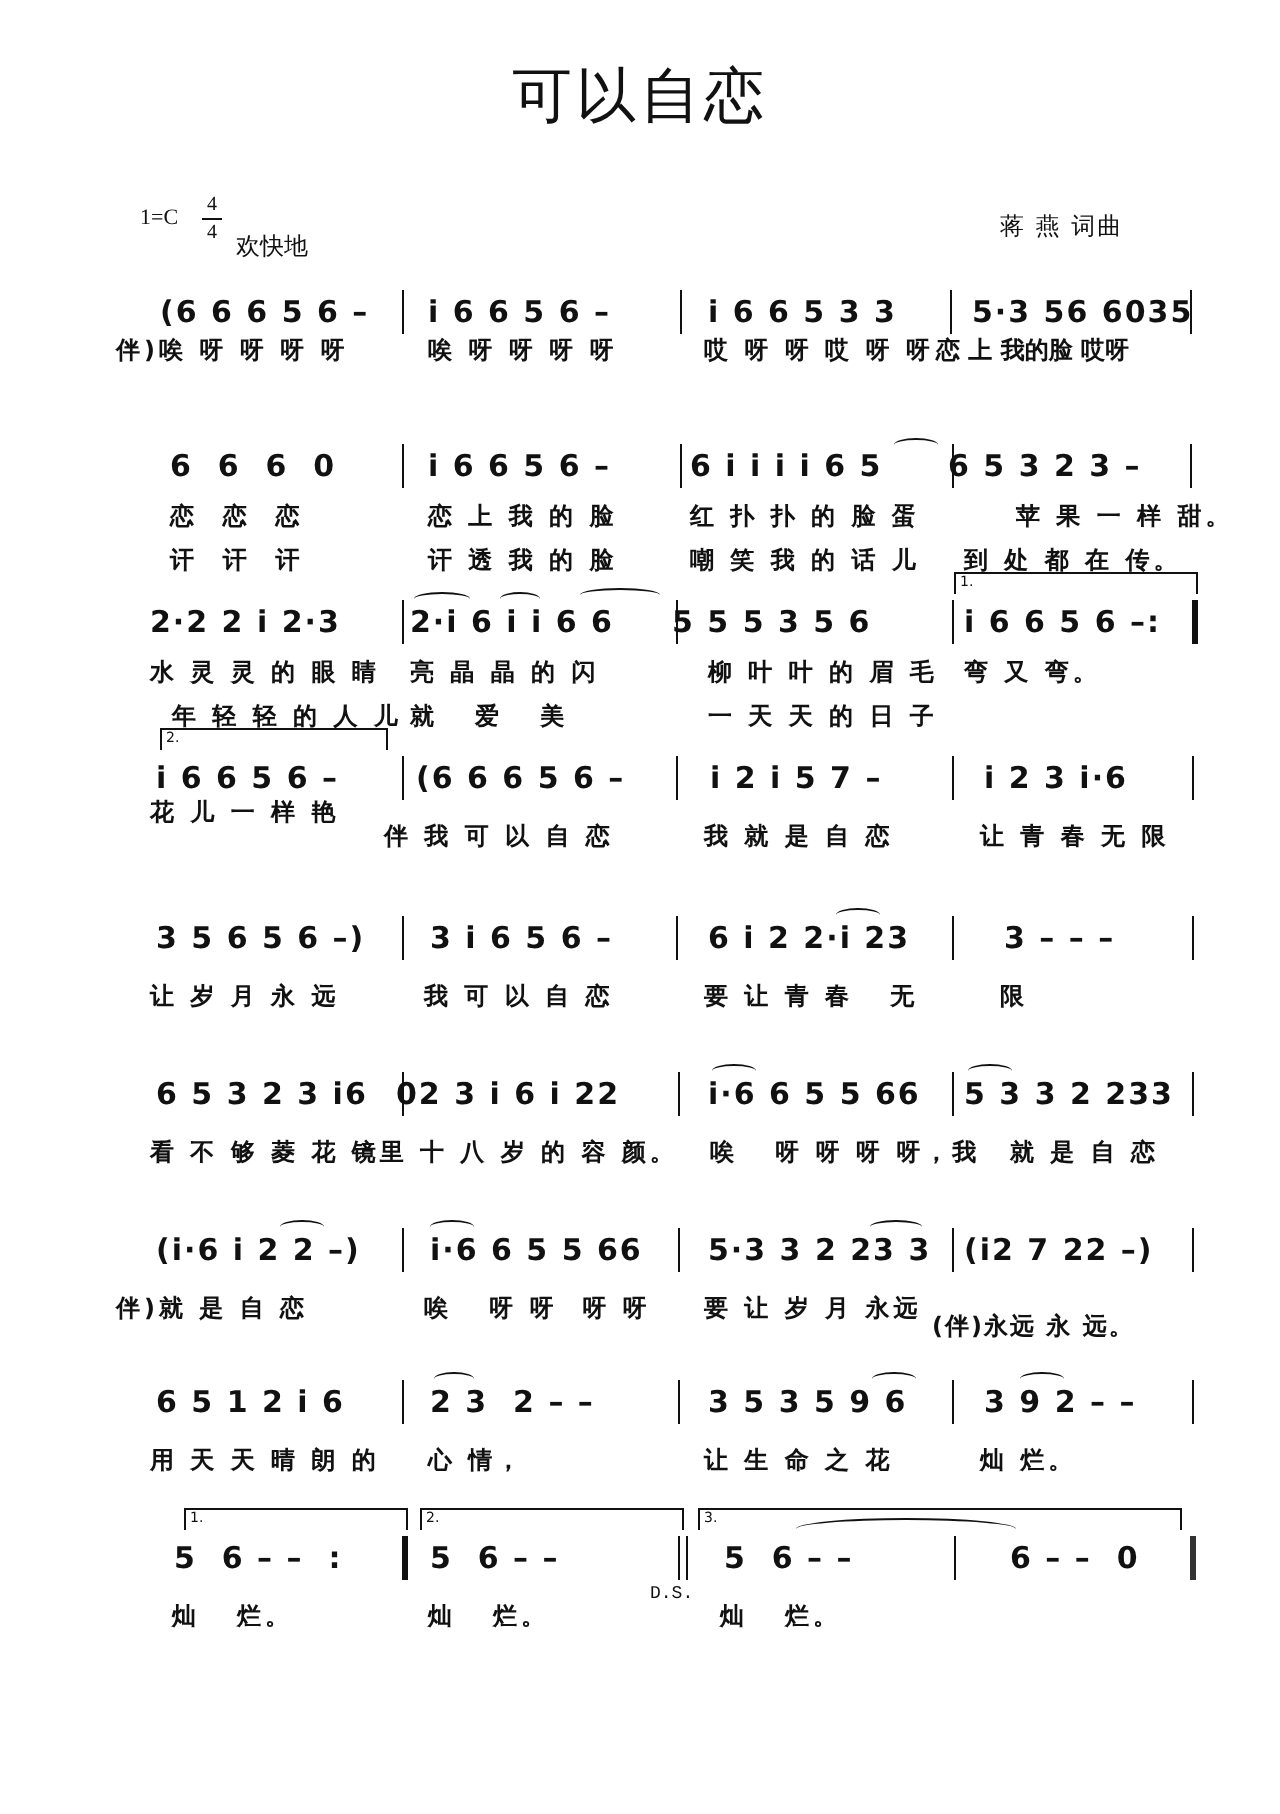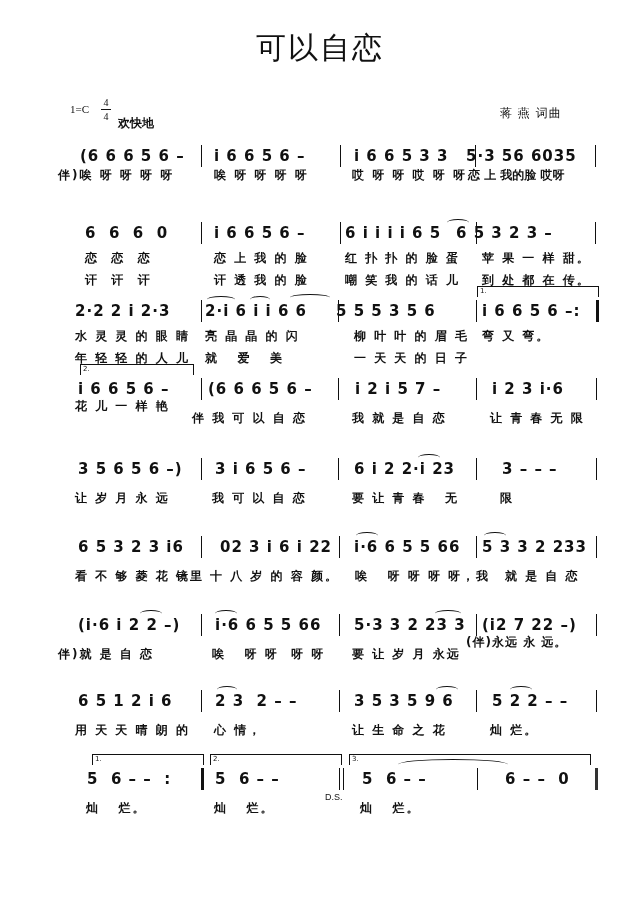--- a/index.html
+++ b/index.html
@@ -1,32 +1,32 @@
 <!DOCTYPE html>
 <html><head>
 <meta charset="utf-8">
 <style>
   html, body { margin: 0; padding: 0; background: #ffffff; }
   body { width: 640px; height: 907px; position: relative; overflow: hidden; font-family: "DejaVu Sans", sans-serif; color: #111; }
   .title { position: absolute; top: 28px; left: 0; width: 640px; text-align: center; font-size: 30px; font-weight: 400; letter-spacing: 2px; }
   .key { position: absolute; top: 103px; left: 70px; font-size: 11px; font-family: "Liberation Serif", serif; }
   .timesig { position: absolute; top: 97px; left: 101px; width: 10px; text-align: center; font-size: 10px; font-family: "Liberation Serif", serif; line-height: 11px; }
   .timesig .line { border-top: 1px solid #111; margin: 1px 0; }
-  .tempo { position: absolute; top: 115px; left: 118px; font-size: 12px; font-weight: 700; }
+  .tempo { position: absolute; top: 115px; left: 118px; font-size: 12px; font-weight: 400; }
   .author { position: absolute; top: 105px; left: 500px; font-size: 12px; letter-spacing: 1px; }
 
   .sys { position: absolute; left: 0; width: 640px; }
   .bar { position: absolute; top: 0; width: 1px; height: 22px; background: #111; }
   .bar.thick { width: 3px; background: #333; }
   .notes { position: absolute; top: 2px; font-size: 15px; font-weight: 700; white-space: pre; letter-spacing: 1px; font-family: "DejaVu Sans", sans-serif; }
   .lyr { position: absolute; font-size: 12px; font-weight: 700; white-space: pre; letter-spacing: 2px; }
   .lyr.l1 { top: 28px; }
   .lyr.l2 { top: 50px; }
   .volta { position: absolute; height: 10px; border-top: 1px solid #111; border-left: 1px solid #111; border-right: 1px solid #111; font-size: 7px; padding-left: 2px; line-height: 9px; }
-  .ds { position: absolute; font-size: 9px; font-family: Liberation Sans, sans-serif; }
+  .ds { position: absolute; font-size: 9px; font-family: Liberation Mono, monospace; }
   .slur { position: absolute; border-top: 1px solid #111; border-radius: 50% 50% 0 0; height: 6px; }
 </style>
 </head>
 <body>
 
 <div class="title">可以自恋</div>
 <div class="key">1=C</div>
 <div class="timesig">
   <div>4</div>
   <div class="line"></div>
@@ -35,63 +35,63 @@
 <div class="tempo">欢快地</div>
 <div class="author">蒋 燕 词曲</div>
 
 <div class="sys" style="top:145px;">
   <div class="notes" style="left:80px">(6 6 6 5 6 –</div>
   <div class="bar" style="left:201px"></div>
   <div class="notes" style="left:214px">i 6 6 5 6 –</div>
   <div class="bar" style="left:340px"></div>
   <div class="notes" style="left:354px">i 6 6 5 3 3</div>
   <div class="bar" style="left:475px"></div>
-  <div class="notes" style="left:466px">5·3 56 6035</div>
+  <div class="notes" style="left:486px">5·3 56 6035</div>
   <div class="bar" style="left:595px"></div>
   <div class="lyr l1" style="left:58px; top:22px">伴)唉 呀 呀 呀 呀</div>
   <div class="lyr l1" style="left:214px; top:22px">唉 呀 呀 呀 呀</div>
   <div class="lyr l1" style="left:352px; top:22px">哎 呀 呀 哎 呀 呀</div>
   <div class="lyr l1" style="left:468px; top:22px; letter-spacing:0">恋 上 我的脸 哎呀</div>
 </div>
 
 <div class="sys" style="top:222px;">
   <div class="notes" style="left:85px">6  6  6  0</div>
   <div class="bar" style="left:201px"></div>
   <div class="notes" style="left:214px">i 6 6 5 6 –</div>
   <div class="bar" style="left:340px"></div>
   <div class="notes" style="left:345px">6 i i i i 6 5</div>
   <div class="slur" style="left:447px; top:-3px; width:22px"></div>
   <div class="bar" style="left:476px"></div>
-  <div class="notes" style="left:456px">6 5 3 2 3 –</div>
+  <div class="notes" style="left:474px">6 5 3 2 3 –</div>
   <div class="bar" style="left:595px"></div>
   <div class="lyr l1" style="left:85px">恋  恋  恋</div>
   <div class="lyr l2" style="left:85px">讦  讦  讦</div>
   <div class="lyr l1" style="left:214px">恋 上 我 的 脸</div>
   <div class="lyr l2" style="left:214px">讦 透 我 的 脸</div>
   <div class="lyr l1" style="left:345px">红 扑 扑 的 脸 蛋</div>
   <div class="lyr l2" style="left:345px">嘲 笑 我 的 话 儿</div>
-  <div class="lyr l1" style="left:482px">苹 果 一 样 甜。</div>
+  <div class="lyr l1" style="left:508px">苹 果 一 样 甜。</div>
   <div class="lyr l2" style="left:482px">到 处 都 在 传。</div>
 </div>
 
 <div class="sys" style="top:300px;">
   <div class="notes" style="left:75px">2·2 2 i 2·3</div>
   <div class="bar" style="left:201px"></div>
   <div class="notes" style="left:205px">2·i 6 i i 6 6</div>
   <div class="slur" style="left:207px; top:-4px; width:28px"></div>
   <div class="slur" style="left:250px; top:-4px; width:20px"></div>
   <div class="slur" style="left:290px; top:-6px; width:40px"></div>
   <div class="bar" style="left:338px"></div>
   <div class="notes" style="left:336px">5 5 5 3 5 6</div>
   <div class="bar" style="left:476px"></div>
   <div class="volta" style="left:477px; top:-14px; width:118px">1.</div>
   <div class="notes" style="left:482px">i 6 6 5 6 –:</div>
   <div class="bar" style="left:596px; width:3px"></div>
   <div class="lyr l1" style="left:75px">水 灵 灵 的 眼 睛</div>
-  <div class="lyr l2" style="left:75px">年 轻 轻 的 人 儿</div>
+  <div class="lyr l2" style="left:86px">年 轻 轻 的 人 儿</div>
   <div class="lyr l1" style="left:205px">亮 晶 晶 的 闪</div>
   <div class="lyr l2" style="left:205px">就   爱   美</div>
   <div class="lyr l1" style="left:354px">柳 叶 叶 的 眉 毛</div>
   <div class="lyr l2" style="left:354px">一 天 天 的 日 子</div>
   <div class="lyr l1" style="left:482px">弯 又 弯。</div>
 </div>
 
 <div class="sys" style="top:378px;">
   <div class="volta" style="left:80px; top:-14px; width:110px">2.</div>
   <div class="notes" style="left:78px">i 6 6 5 6 –</div>
@@ -120,21 +120,21 @@
   <div class="bar" style="left:596px"></div>
   <div class="lyr l1" style="left:75px; top:32px">让 岁 月 永 远</div>
   <div class="lyr l1" style="left:212px; top:32px">我 可 以 自 恋</div>
   <div class="lyr l1" style="left:352px; top:32px">要 让 青 春   无</div>
   <div class="lyr l1" style="left:500px; top:32px">限</div>
 </div>
 
 <div class="sys" style="top:536px;">
   <div class="notes" style="left:78px">6 5 3 2 3 i6</div>
   <div class="bar" style="left:201px"></div>
-  <div class="notes" style="left:220px">02 3 i 6 i 22</div>
+  <div class="notes" style="left:198px">02 3 i 6 i 22</div>
   <div class="bar" style="left:339px"></div>
   <div class="notes" style="left:354px">i·6 6 5 5 66</div>
   <div class="slur" style="left:356px; top:-4px; width:22px"></div>
   <div class="bar" style="left:476px"></div>
   <div class="notes" style="left:482px">5 3 3 2 233</div>
   <div class="slur" style="left:484px; top:-4px; width:22px"></div>
   <div class="bar" style="left:596px"></div>
   <div class="lyr l1" style="left:75px; top:32px">看 不 够 菱 花 镜里</div>
   <div class="lyr l1" style="left:210px; top:32px">十 八 岁 的 容 颜。</div>
   <div class="lyr l1" style="left:355px; top:32px">唉   呀 呀 呀 呀，我</div>
@@ -149,33 +149,33 @@
   <div class="slur" style="left:215px; top:-4px; width:22px"></div>
   <div class="bar" style="left:339px"></div>
   <div class="notes" style="left:354px">5·3 3 2 23 3</div>
   <div class="slur" style="left:435px; top:-4px; width:26px"></div>
   <div class="bar" style="left:476px"></div>
   <div class="notes" style="left:482px">(i2 7 22 –)</div>
   <div class="bar" style="left:596px"></div>
   <div class="lyr l1" style="left:58px; top:32px">伴)就 是 自 恋</div>
   <div class="lyr l1" style="left:212px; top:32px">唉   呀 呀  呀 呀</div>
   <div class="lyr l1" style="left:352px; top:32px">要 让 岁 月 永远</div>
-  <div class="lyr l1" style="left:466px; top:20px; letter-spacing:1px">(伴)永远 永 远。</div>
+  <div class="lyr l1" style="left:466px; top:41px; letter-spacing:1px">(伴)永远 永 远。</div>
 </div>
 
 <div class="sys" style="top:690px;">
   <div class="notes" style="left:78px">6 5 1 2 i 6</div>
   <div class="bar" style="left:201px"></div>
   <div class="notes" style="left:215px">2 3  2 – –</div>
   <div class="slur" style="left:217px; top:-4px; width:20px"></div>
   <div class="bar" style="left:339px"></div>
   <div class="notes" style="left:354px">3 5 3 5 9 6</div>
   <div class="slur" style="left:436px; top:-4px; width:22px"></div>
   <div class="bar" style="left:476px"></div>
-  <div class="notes" style="left:492px">5 2 2 – –</div>
+  <div class="notes" style="left:492px">3 9 2 – –</div>
   <div class="slur" style="left:510px; top:-4px; width:22px"></div>
   <div class="bar" style="left:596px"></div>
   <div class="lyr l1" style="left:75px; top:32px">用 天 天 晴 朗 的</div>
   <div class="lyr l1" style="left:214px; top:32px">心 情，</div>
   <div class="lyr l1" style="left:352px; top:32px">让 生 命 之 花</div>
   <div class="lyr l1" style="left:490px; top:32px">灿 烂。</div>
 </div>
 
 <div class="sys" style="top:768px;">
   <div class="volta" style="left:92px; top:-14px; width:108px">1.</div>

